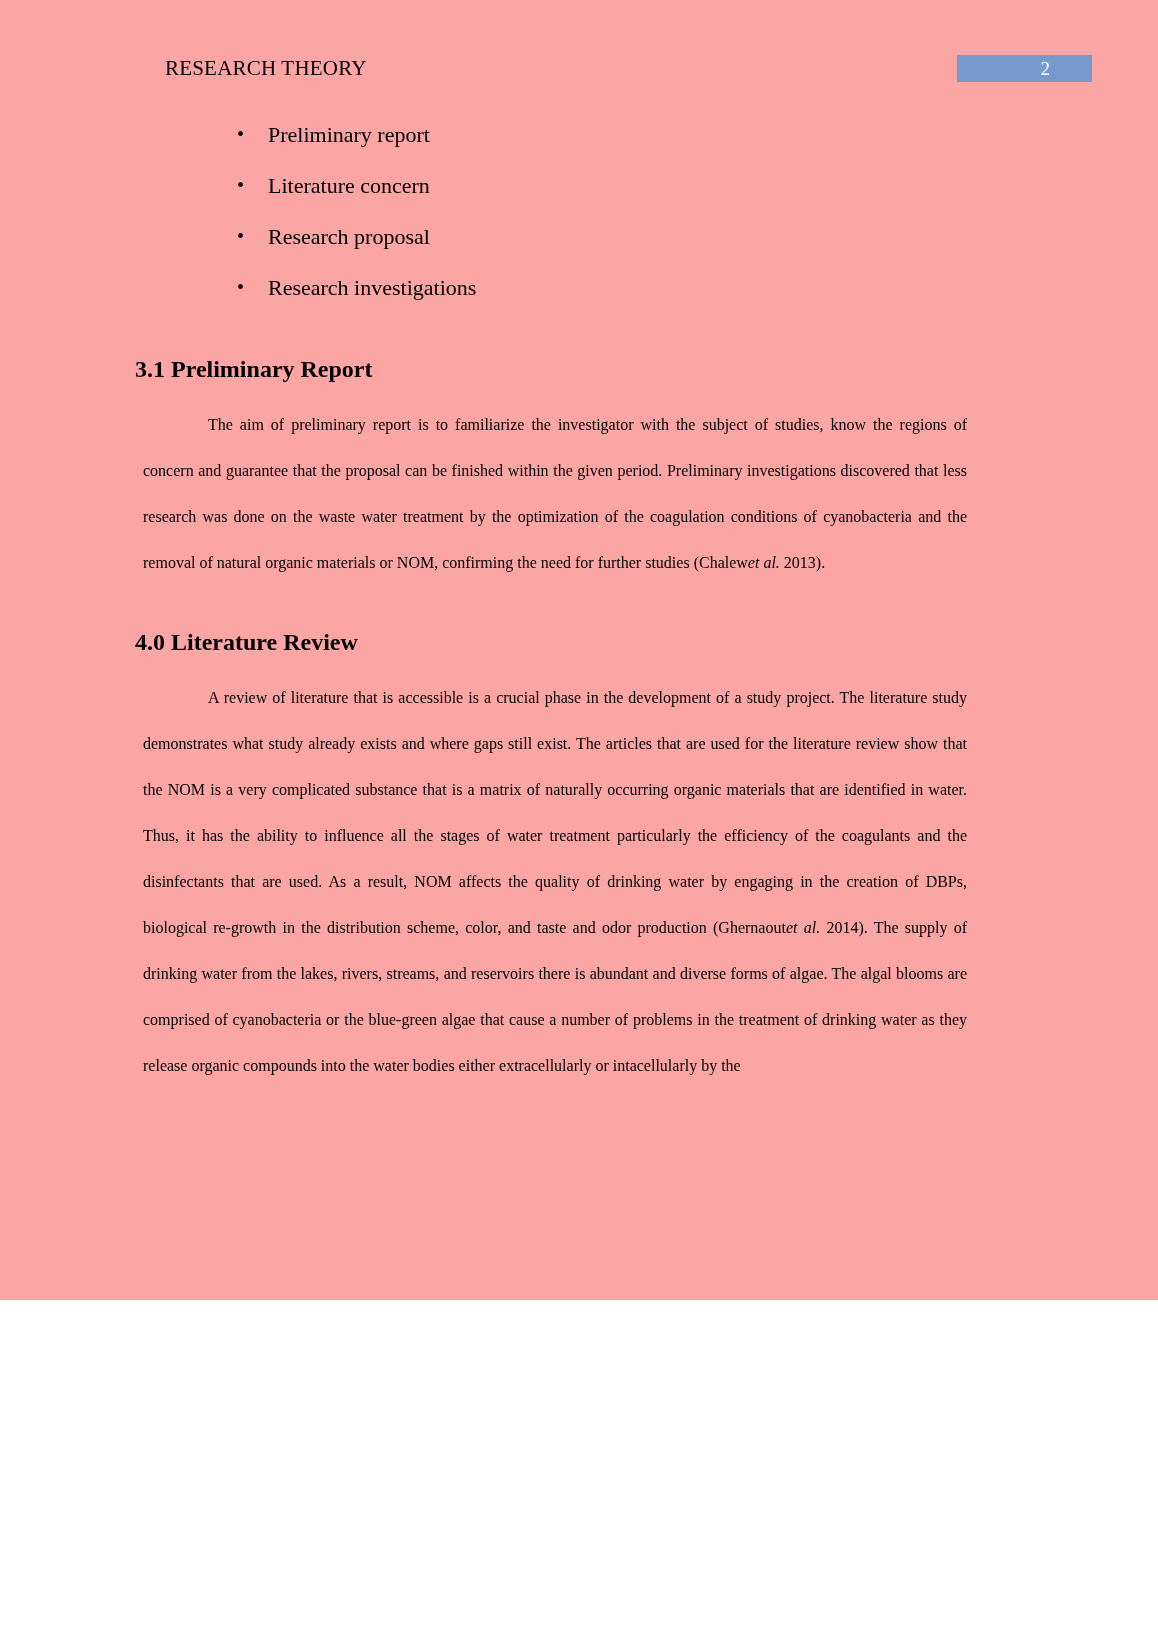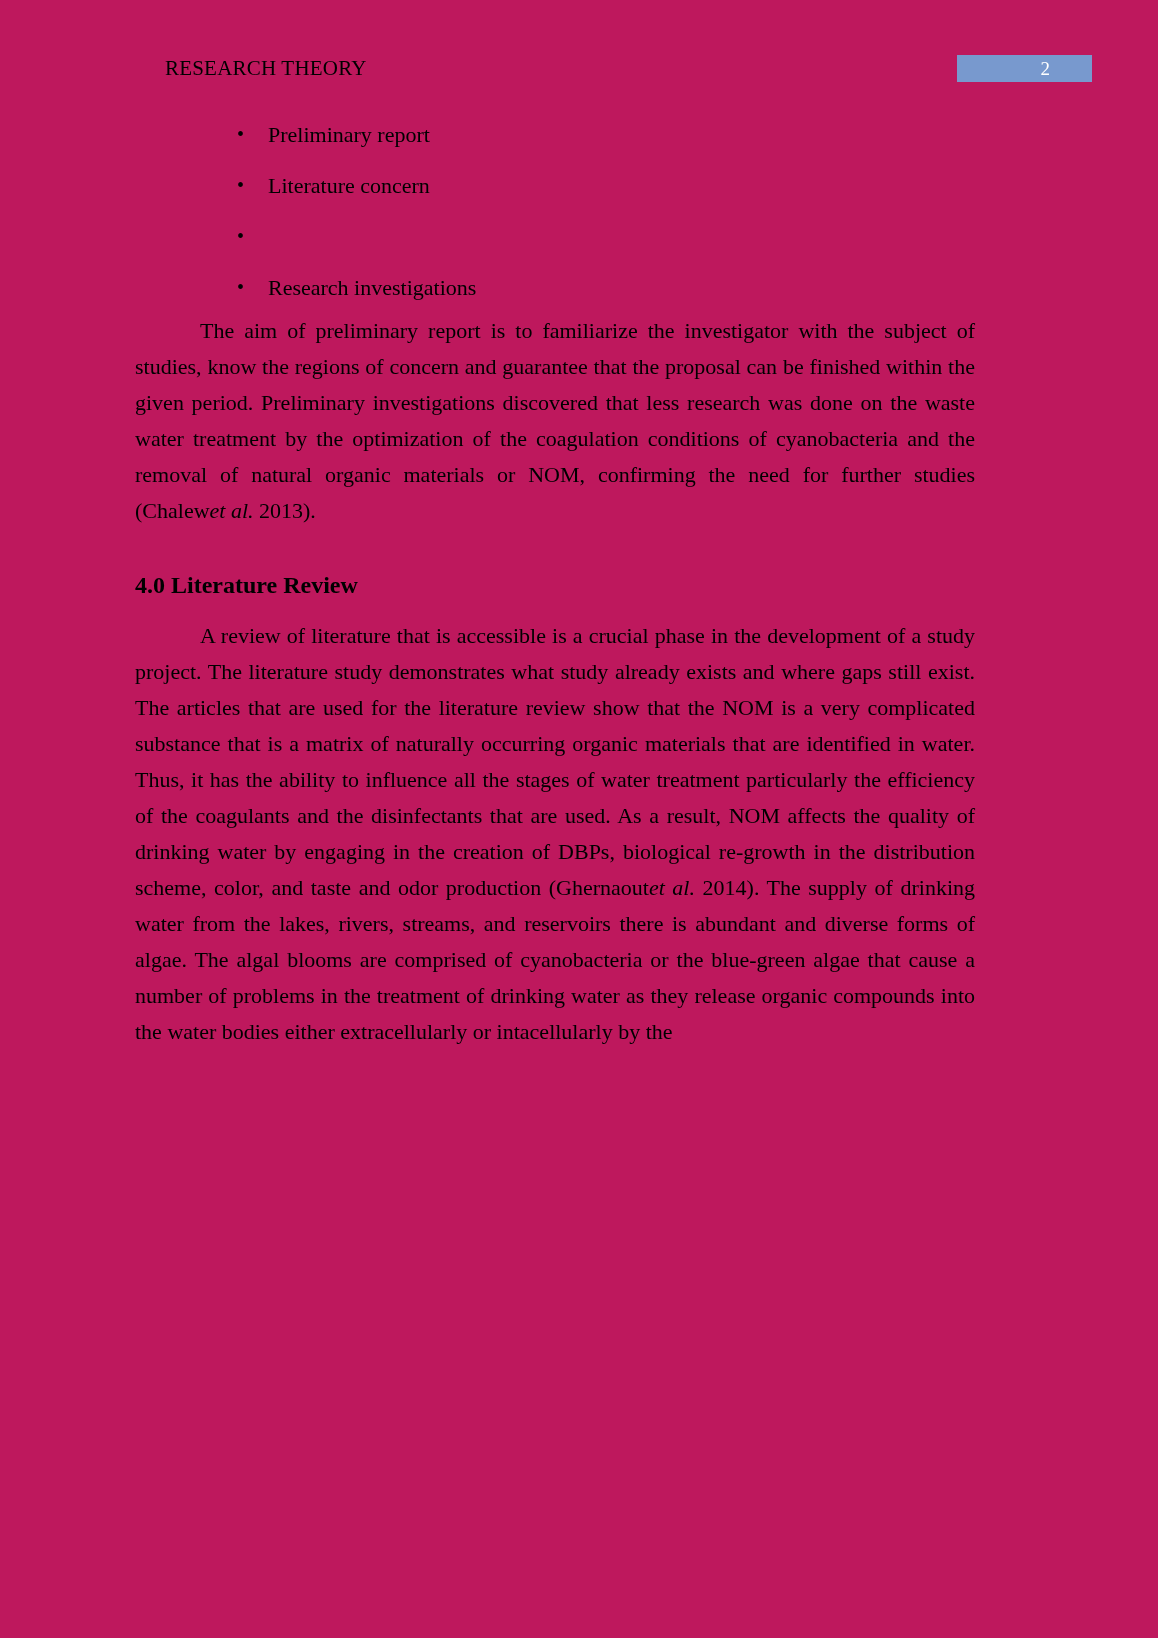--- a/index.html
+++ b/index.html
@@ -3,22 +3,22 @@
 <meta charset="utf-8">
 <style>
   html, body {
     margin: 0;
     padding: 0;
     background: #ffffff;
   }
   .page {
     position: relative;
     width: 1158px;
-    height: 1638px;
-    background: #be185d;
+    height: 1300px;
+    background: #fca5a5;
     font-family: "Liberation Serif", "DejaVu Serif", serif;
     color: #000000;
     overflow: hidden;
     box-sizing: border-box;
   }
   .header {
     display: flex;
     justify-content: space-between;
     align-items: center;
     margin: 55px 66px 0 165px;
@@ -59,23 +59,23 @@
   .marker::before {
     content: "\2022";
   }
   h2.section-heading {
     font-size: 24px;
     font-weight: bold;
     line-height: 30px;
     margin: 41px 0 18px 0;
   }
   p.body-paragraph {
-    margin: 0;
-    font-size: 22px;
-    line-height: 36px;
+    margin: 8px;
+    font-size: 16px;
+    line-height: 46px;
     text-align: justify;
     text-indent: 65px;
   }
   p.body-paragraph em {
     font-style: italic;
   }
 </style>
 </head>
 <body>
 
@@ -94,28 +94,30 @@
       <li>
         <span class="marker"></span>
         <span>Preliminary report</span>
       </li>
       <li>
         <span class="marker"></span>
         <span>Literature concern</span>
       </li>
       <li>
         <span class="marker"></span>
+        <span>Research proposal</span>
       </li>
       <li>
         <span class="marker"></span>
         <span>Research investigations</span>
       </li>
     </ul>
 
     <section>
+      <h2 class="section-heading">3.1 Preliminary Report</h2>
       <p class="body-paragraph"><span>The aim of preliminary report is to familiarize the investigator with the subject of studies, know the regions of concern and guarantee that the proposal can be finished within the given period. Preliminary investigations discovered that less research was done on the waste water treatment by the optimization of the coagulation conditions of cyanobacteria and the removal of natural organic materials or NOM, confirming the need for further studies (Chalew</span><em>et al.</em><span> 2013).</span></p>
     </section>
 
     <section>
       <h2 class="section-heading">4.0 Literature Review</h2>
       <p class="body-paragraph"><span>A review of literature that is accessible is a crucial phase in the development of a study project. The literature study demonstrates what study already exists and where gaps still exist. The articles that are used for the literature review show that the NOM is a very complicated substance that is a matrix of naturally occurring organic materials that are identified in water. Thus, it has the ability to influence all the stages of water treatment particularly the efficiency of the coagulants and the disinfectants that are used. As a result, NOM affects the quality of drinking water by engaging in the creation of DBPs, biological re-growth in the distribution scheme, color, and taste and odor production (Ghernaout</span><em>et al.</em><span> 2014). The supply of drinking water from the lakes, rivers, streams, and reservoirs there is abundant and diverse forms of algae. The algal blooms are comprised of cyanobacteria or the blue-green algae that cause a number of problems in the treatment of drinking water as they release organic compounds into the water bodies either extracellularly or intacellularly by the</span></p>
     </section>
 
   </div>
 </div>

